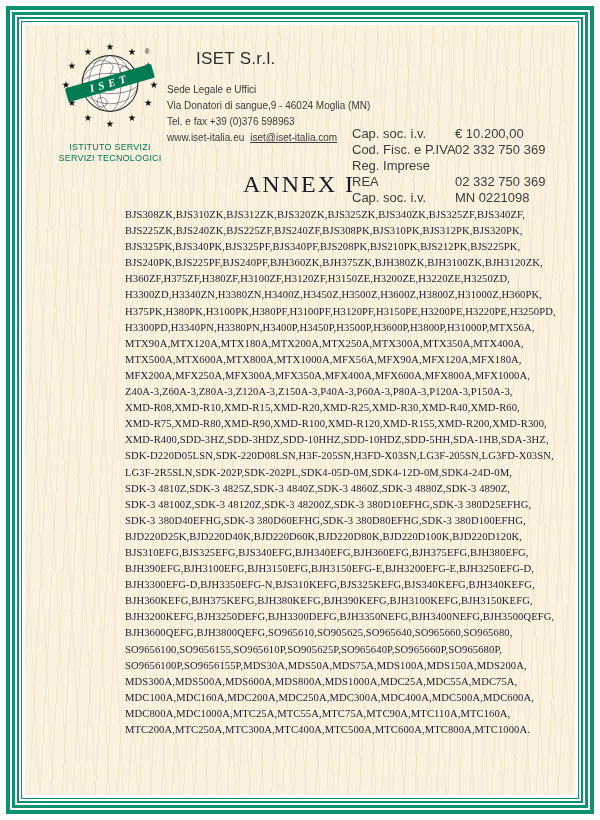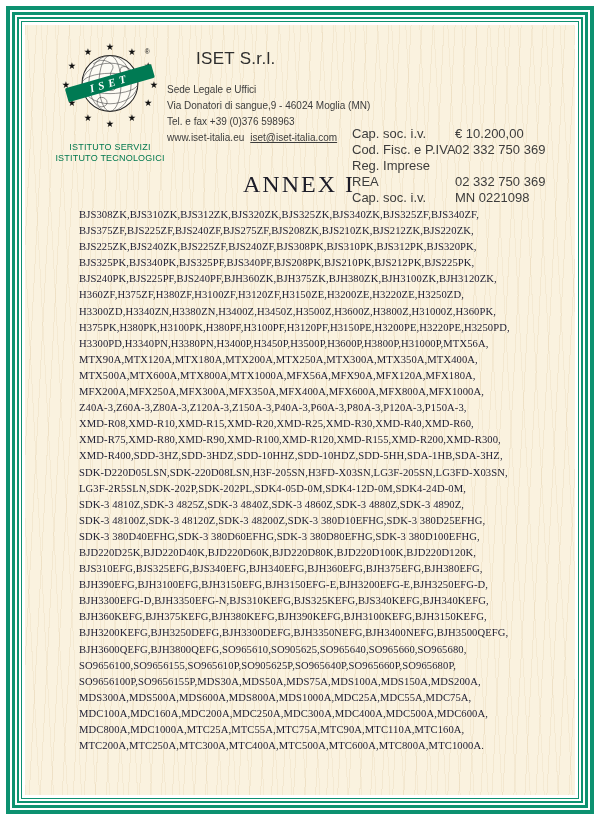--- a/index.html
+++ b/index.html
@@ -50,21 +50,21 @@
   
   .annex-title{
     position:absolute;top:146px;left:0;right:2px;margin:0;
     text-align:center;font-family:"Liberation Serif",serif;
     font-weight:normal;font-size:24px;letter-spacing:2px;color:#1c1c28;
   }
 
   
   .code-list{
     position:absolute;top:182px;left:0;right:4px;
-    padding-left:54px;
+    padding-left:100px;
   }
   .code-line{
     font-family:"Liberation Serif",serif;
     font-size:10.6px;line-height:16.1px;letter-spacing:.1px;
     color:#1b1b30;white-space:nowrap;
   }
 </style>
 </head>
 <body>
 
@@ -112,21 +112,21 @@
         </g>
 
         <g transform="rotate(-16 65 53)">
           <rect x="12" y="44" width="106" height="17" rx="2" fill="#007a53"></rect>
           <text x="65" y="57" text-anchor="middle" fill="#ffffff" font-family="Liberation Serif, serif" font-style="italic" font-weight="bold" font-size="13" letter-spacing="5">ISET</text>
         </g>
         <text x="106" y="18" font-size="8" fill="#111">®</text>
       </svg>
       <div class="org-name">
         <div>ISTITUTO SERVIZI</div>
-        <div>ISTITUTO TECNOLOGICI</div>
+        <div>SERVIZI TECNOLOGICI</div>
       </div>
     </div>
 
     <div class="company-name">ISET S.r.l.</div>
 
     <div class="addr-block">
       <div>Sede Legale e Uffici</div>
       <div>Via Donatori di sangue,9 - 46024 Moglia (MN)</div>
       <div>Tel. e fax +39 (0)376 598963</div>
       <div>
@@ -156,21 +156,20 @@
           <span>MN 0221098</span>
         </div>
       </div>
 
     <h1 class="annex-title">ANNEX I</h1>
 
     <main class="code-list">
 
         <div class="code-line">BJS308ZK,BJS310ZK,BJS312ZK,BJS320ZK,BJS325ZK,BJS340ZK,BJS325ZF,BJS340ZF,</div>
 
-        <div class="code-line">BJS375ZF,BJS225ZF,BJS240ZF,BJS275ZF,BJS208ZK,BJS210ZK,BJS212ZK,BJS220ZK,</div>
 
         <div class="code-line">BJS225ZK,BJS240ZK,BJS225ZF,BJS240ZF,BJS308PK,BJS310PK,BJS312PK,BJS320PK,</div>
 
         <div class="code-line">BJS325PK,BJS340PK,BJS325PF,BJS340PF,BJS208PK,BJS210PK,BJS212PK,BJS225PK,</div>
 
         <div class="code-line">BJS240PK,BJS225PF,BJS240PF,BJH360ZK,BJH375ZK,BJH380ZK,BJH3100ZK,BJH3120ZK,</div>
 
         <div class="code-line">H360ZF,H375ZF,H380ZF,H3100ZF,H3120ZF,H3150ZE,H3200ZE,H3220ZE,H3250ZD,</div>
 
         <div class="code-line">H3300ZD,H3340ZN,H3380ZN,H3400Z,H3450Z,H3500Z,H3600Z,H3800Z,H31000Z,H360PK,</div>

